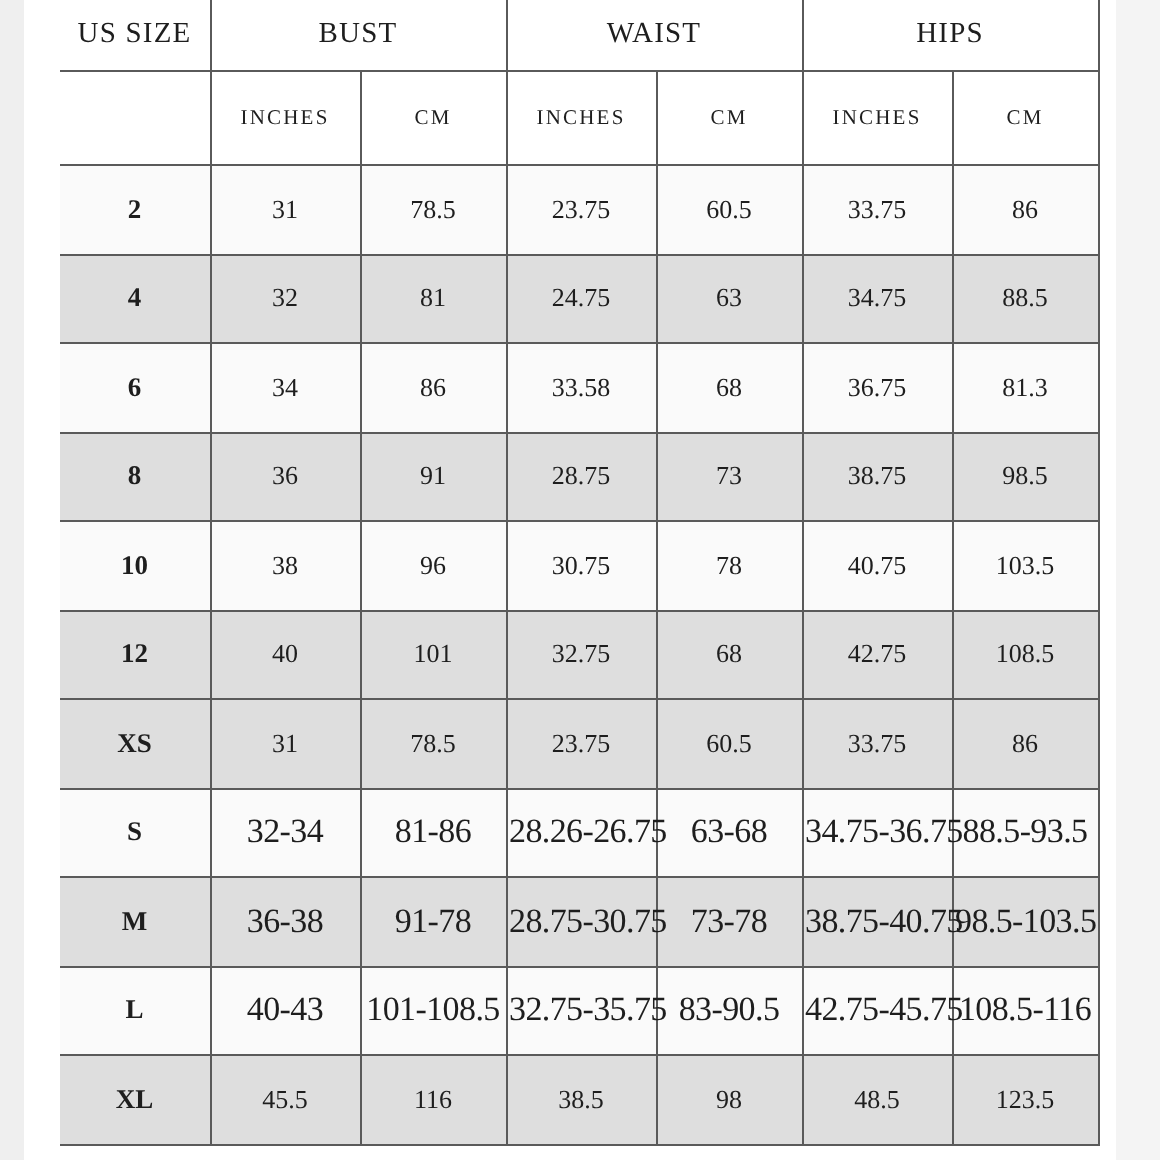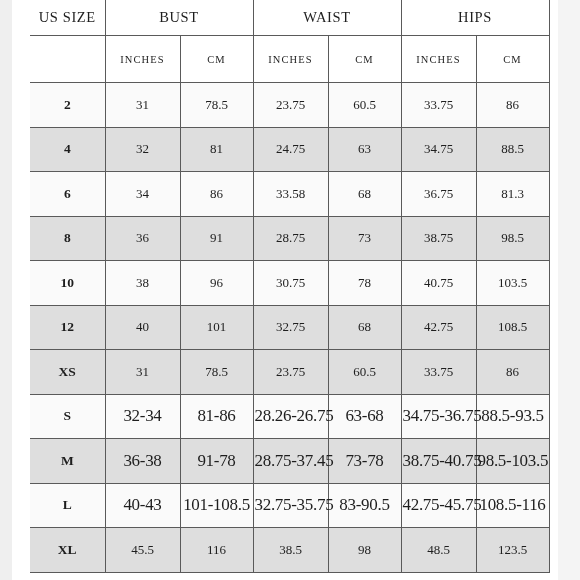--- a/index.html
+++ b/index.html
@@ -221,21 +221,21 @@
             <td>81-86</td>
             <td>28.26-26.75</td>
             <td>63-68</td>
             <td>34.75-36.75</td>
             <td class=" last">88.5-93.5</td>
           </tr>
           <tr class="even range">
             <td class="size-cell">M</td>
             <td>36-38</td>
             <td>91-78</td>
-            <td>28.75-37.45</td>
+            <td>28.75-30.75</td>
             <td>73-78</td>
             <td>38.75-40.75</td>
             <td class=" last">98.5-103.5</td>
           </tr>
           <tr class="odd range">
             <td class="size-cell">L</td>
             <td>40-43</td>
             <td>101-108.5</td>
             <td>32.75-35.75</td>
             <td>83-90.5</td>

